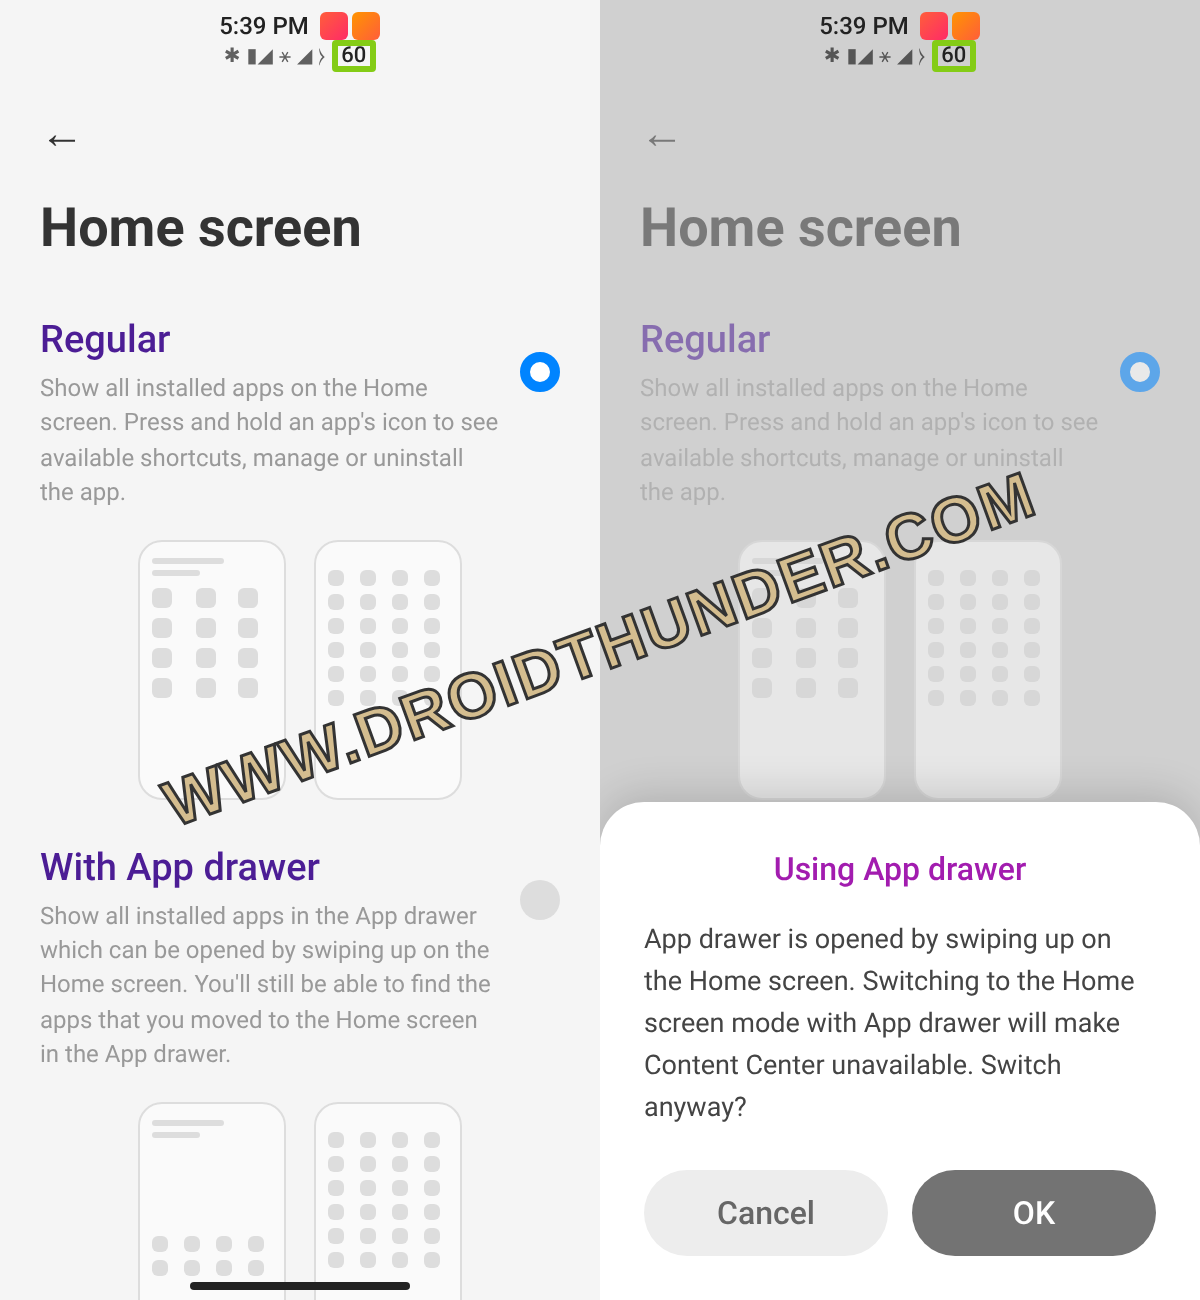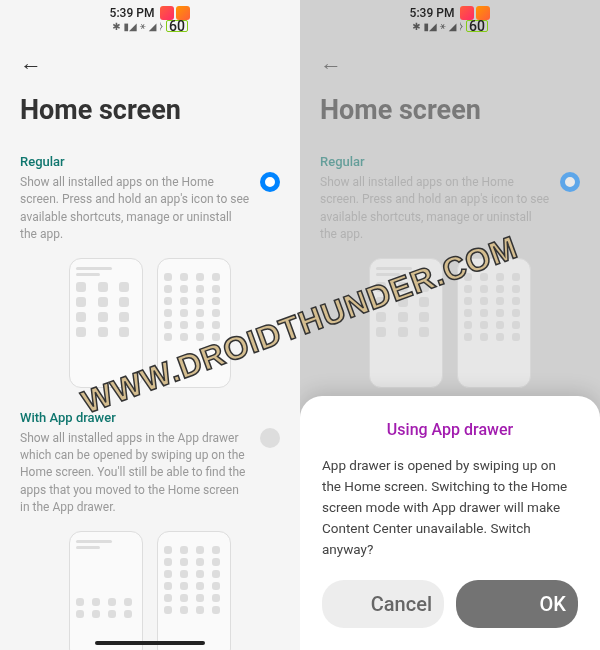--- a/index.html
+++ b/index.html
@@ -10,50 +10,50 @@
     .panel.dimmed { background: #d0d0d0; }
     
     .status-bar { display: flex; justify-content: space-between; align-items: center; padding: 6px 12px; font-size: 12px; font-weight: 500; color: #222; flex-direction: column; }
     .status-left { display: flex; align-items: center; gap: 6px; }
     .status-right { display: flex; align-items: center; gap: 3px; }
     .status-icons { display: flex; gap: 2px; }
     .status-icon-box { width: 14px; height: 14px; border-radius: 3px; }
     .icon-red { background: linear-gradient(135deg, #ff5e3a, #ff2a68); }
     .icon-orange { background: linear-gradient(135deg, #ff9500, #ff5e3a); }
     .stat-ico { font-size: 10px; opacity: 0.7; }
-    .battery-box { border: 1px solid #84cc16; border-radius: 2px; padding: 0 2px; font-size: 14px; line-height: 10px; }
+    .battery-box { border: 3px solid #84cc16; border-radius: 2px; padding: 0 2px; font-size: 11px; line-height: 10px; }
     
     .content-area { padding: 12px 20px; }
     .back-btn { font-size: 22px; color: #333; margin-bottom: 18px; cursor: pointer; display: inline-block; }
     .page-title { font-size: 27px; font-weight: 700; color: #333; margin-bottom: 28px; }
     
     .option-block { margin-bottom: 22px; }
     .option-row { display: flex; align-items: flex-start; gap: 10px; }
     .option-text { flex: 1; }
-    .option-title { font-size: 13px; font-weight: 500; color: #0f766e; margin-bottom: 5px; }
+    .option-title { font-size: 19px; font-weight: 500; color: #4c1d95; margin-bottom: 5px; }
     .option-desc { font-size: 12px; color: #999; line-height: 1.45; }
     .radio { width: 20px; height: 20px; border-radius: 50%; flex-shrink: 0; margin-top: 18px; }
     .radio.selected { border: 5px solid #0084ff; background: #fff; }
     .radio.unselected { background: #ddd; }
     
     .preview-row { display: flex; justify-content: center; gap: 14px; margin-top: 14px; }
     .phone-preview { width: 74px; height: 130px; border: 1.5px solid #ddd; border-radius: 12px; padding: 8px 6px; background: #fafafa; }
     .preview-line { height: 3px; background: #ddd; border-radius: 2px; margin-bottom: 3px; }
     .preview-line.short { width: 60%; }
     .preview-line.tiny { width: 40%; }
     .preview-grid { display: grid; grid-template-columns: repeat(4, 1fr); gap: 4px; margin-top: 6px; }
     .preview-grid.sparse { grid-template-columns: repeat(3, 1fr); gap: 5px; }
     .preview-dot { width: 10px; height: 10px; background: #ddd; border-radius: 3px; }
     .preview-dot.sm { width: 8px; height: 8px; }
     
     .dialog-sheet { position: absolute; bottom: 0; left: 0; right: 0; background: #fff; border-radius: 22px 22px 0 0; padding: 24px 22px 22px; box-shadow: 0 -4px 20px rgba(0,0,0,0.15); z-index: 10; }
     .dialog-title { font-size: 16px; font-weight: 500; text-align: center; color: #a21caf; margin-bottom: 16px; }
     .dialog-body { font-size: 13.5px; color: #444; line-height: 1.55; margin-bottom: 20px; }
     .dialog-buttons { display: flex; gap: 12px; }
-    .dlg-btn { flex: 1; padding: 12px; border-radius: 22px; border: none; font-size: 20px; font-weight: 500; cursor: pointer; text-align: right; }
+    .dlg-btn { flex: 1; padding: 12px; border-radius: 22px; border: none; font-size: 16px; font-weight: 500; cursor: pointer; text-align: center; }
     .dlg-btn.cancel { background: #ededed; color: #666; }
     .dlg-btn.ok { background: #737373; color: #fff; }
     
     .home-indicator { position: absolute; bottom: 5px; left: 50%; transform: translateX(-50%); width: 110px; height: 4px; background: #222; border-radius: 3px; }
     
     .watermark { position: absolute; top: 50%; left: 50%; transform: translate(-50%, -50%) rotate(-20deg); font-size: 32px; font-weight: 900; font-family: Arial Black, sans-serif; color: #d4bd8f; -webkit-text-stroke: 1.5px #333; letter-spacing: 1px; white-space: nowrap; pointer-events: none; z-index: 50; }
   </style>
 </head>
 <body>
 

